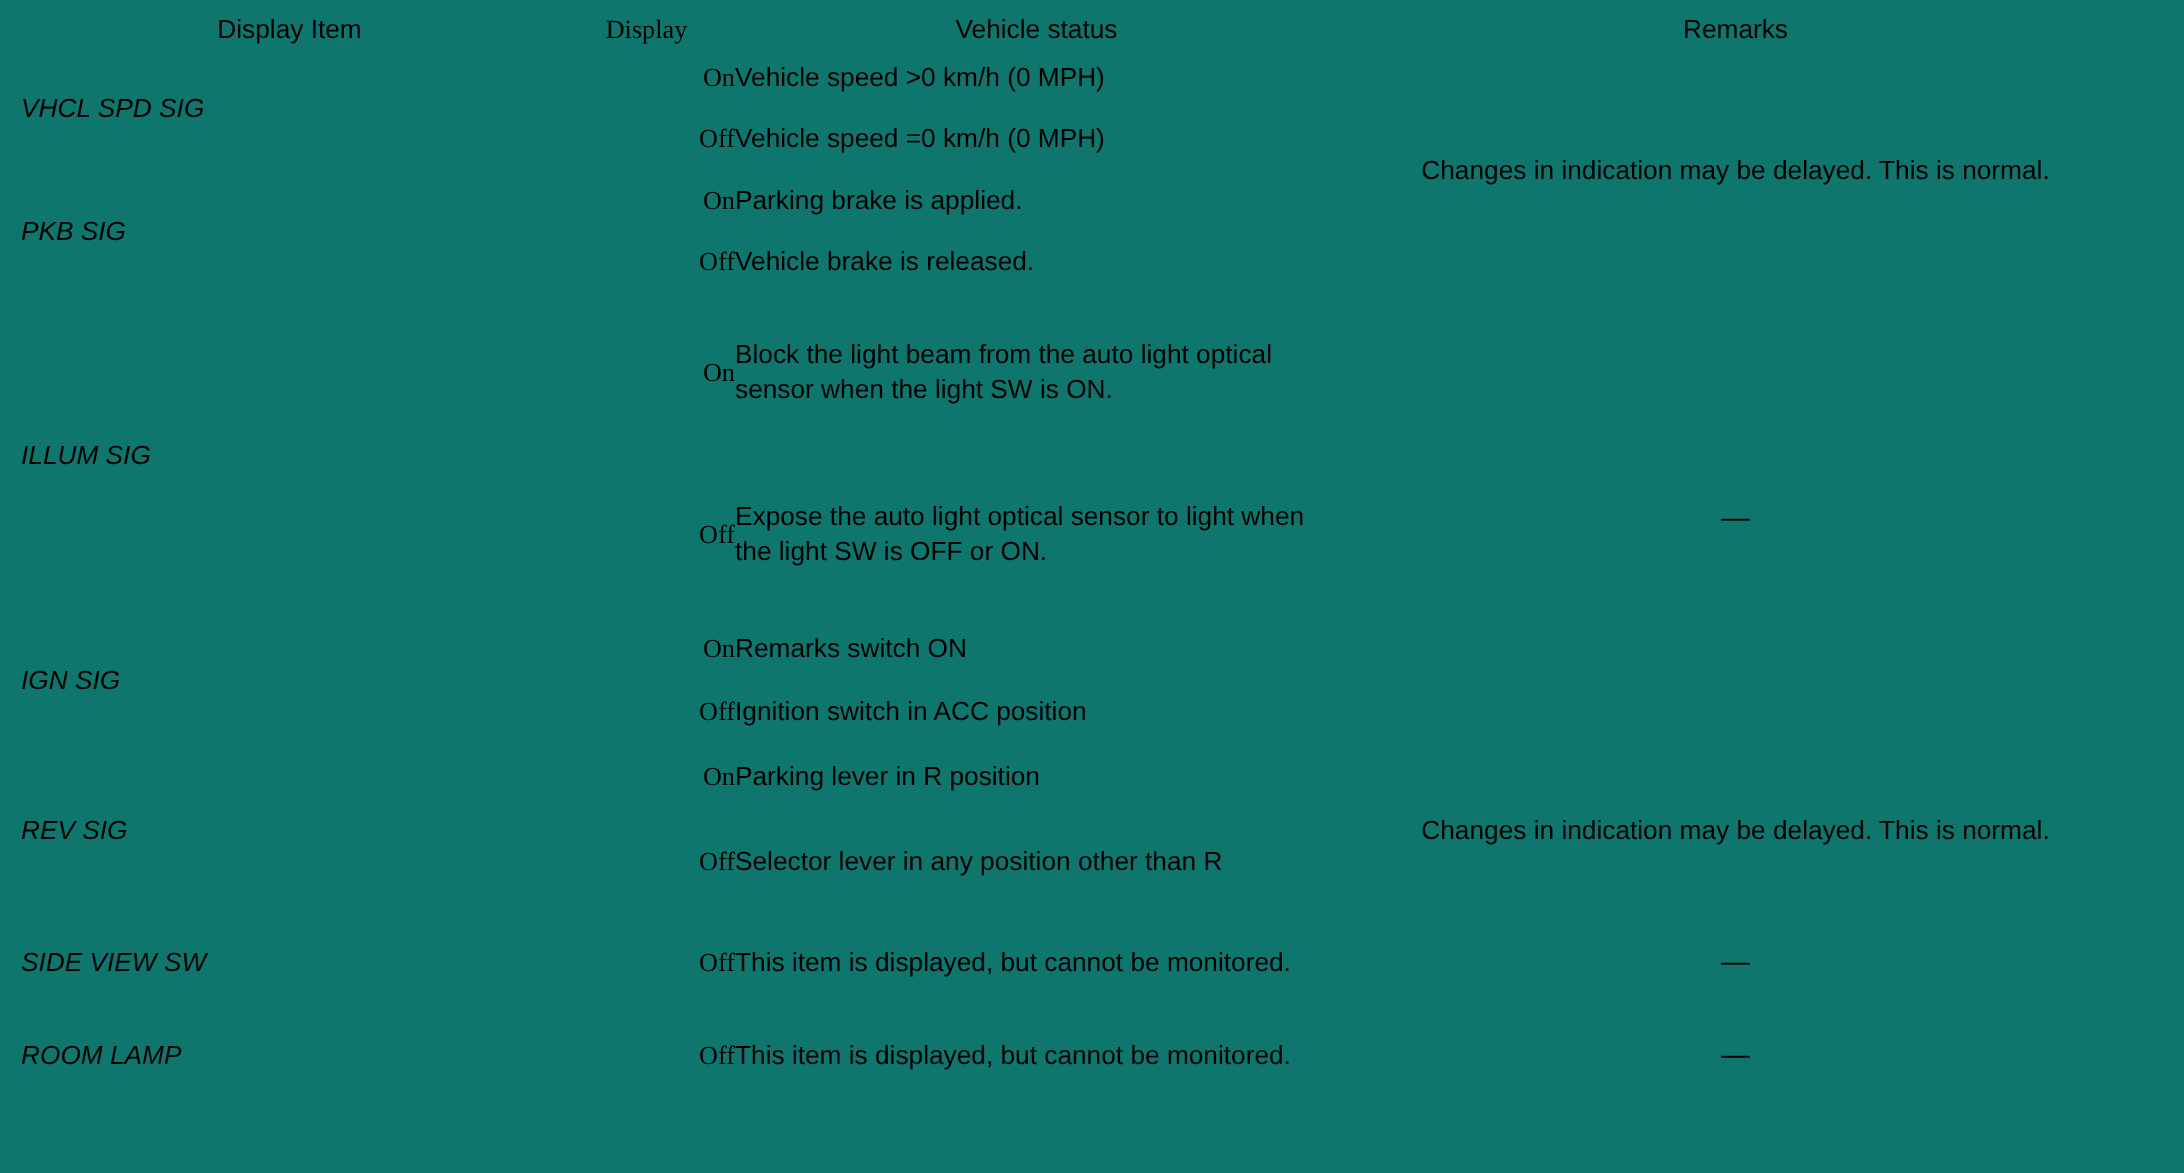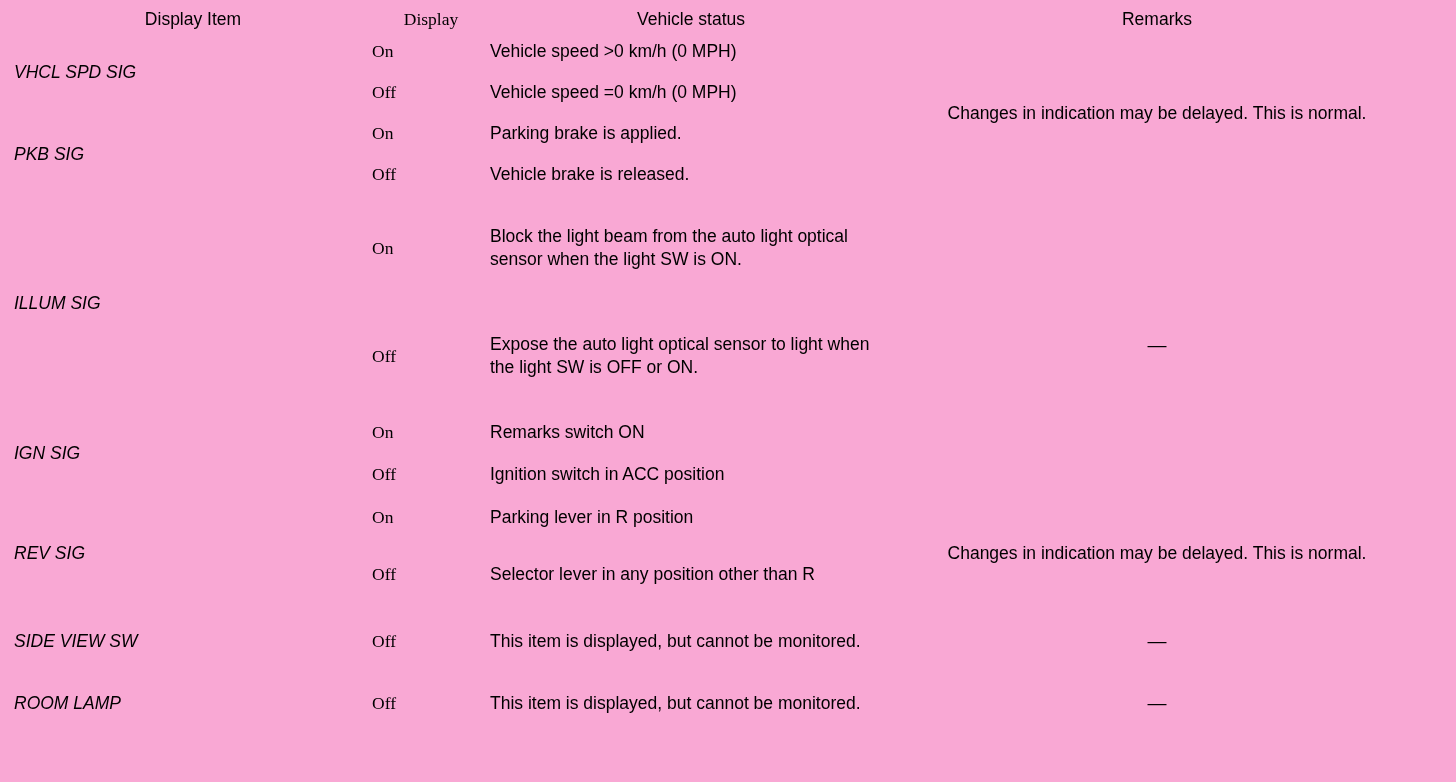--- a/index.html
+++ b/index.html
@@ -12,21 +12,21 @@
     height: 782px;
     font-family: "Liberation Sans", sans-serif;
     color: #000000;
     overflow: hidden;
   }
 
   #sheet {
     position: relative;
     width: 1456px;
     height: 782px;
-    background: #f9a8d4;
+    background: #0f766e;
   }
 
   table.spec {
     position: absolute;
     left: 14px;
     top: 8px;
     width: 1408px;
     border-collapse: collapse;
     table-layout: fixed;
     font-size: 17.5px;
@@ -63,21 +63,21 @@
     font-size: 17.5px;
   }
 
   
   .cell-item {
     padding: 6px 0 6px 20px;
     text-align: left;
     font-style: italic;
   }
   .cell-display {
-    text-align: left;
+    text-align: right;
     padding: 6px 4px;
   }
   .cell-status {
     text-align: left;
     padding: 7px 10px 7px 14px;
   }
   .cell-remarks {
     text-align: center;
     padding: 9px 22px 9px 16px;
   }

